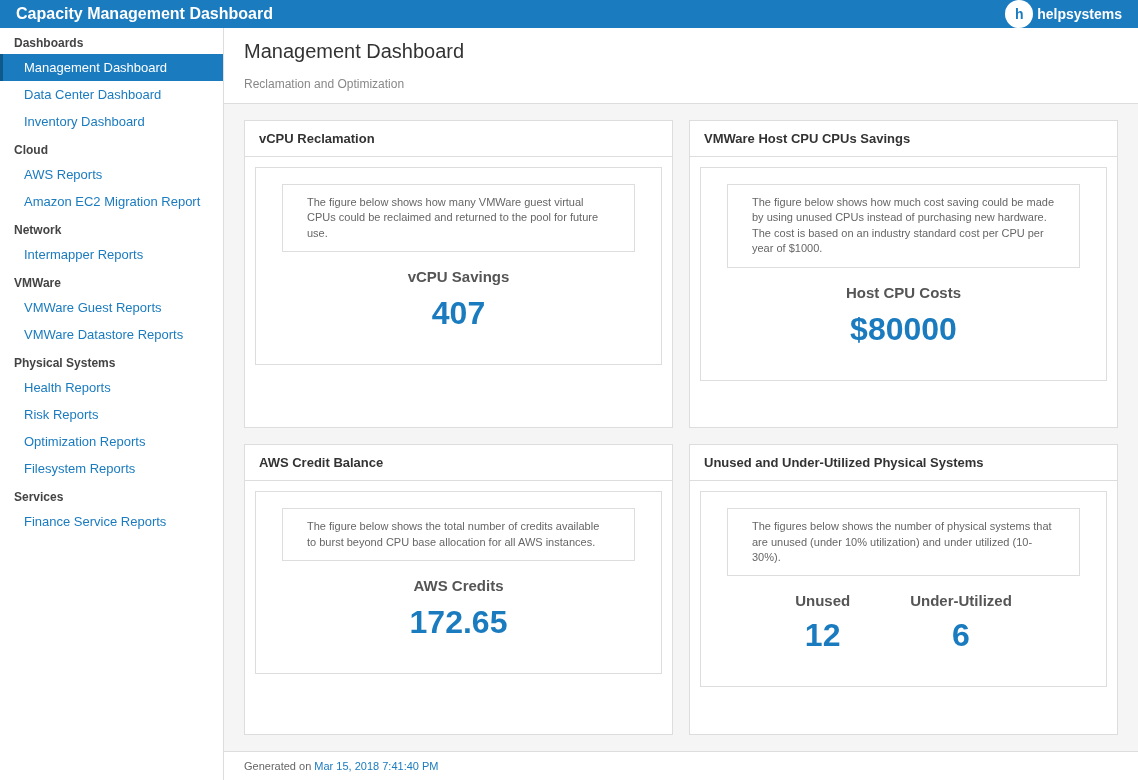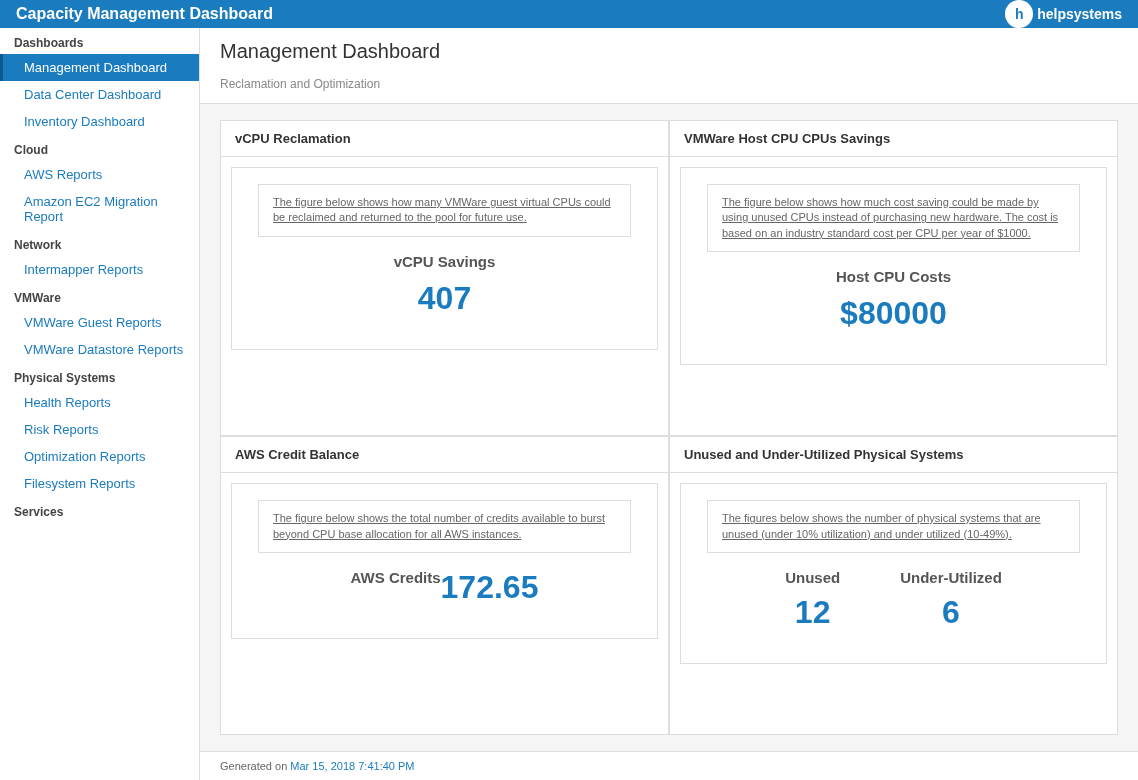--- a/index.html
+++ b/index.html
@@ -44,21 +44,21 @@
 
     
     #layout {
       display: flex;
       flex: 1;
       overflow: hidden;
     }
 
     
     #sidebar {
-      width: 200px;
+      width: 224px;
       background: white;
       border-right: 1px solid #ddd;
       overflow-y: auto;
       flex-shrink: 0;
     }
     .sidebar-section-label {
       padding: 8px 14px 4px 14px;
       font-weight: bold;
       font-size: 12px;
       color: #444;
@@ -102,42 +102,42 @@
       margin-top: 14px;
     }
 
     #content {
       flex: 1;
       padding: 16px 20px;
       overflow-y: auto;
       display: grid;
       grid-template-columns: 1fr 1fr;
       grid-template-rows: auto auto;
+      gap: 16px;
     }
 
     .dashboard-card {
       background: white;
       border: 1px solid #ddd;
     }
     .card-header {
       padding: 10px 14px;
       font-size: 13px;
       font-weight: bold;
       color: #333;
       border-bottom: 1px solid #ddd;
     }
     .card-description {
       font-size: 11px;
       color: #666;
       line-height: 1.4;
-      padding: 10px 14px;
+      padding: 10px 24px;
       border: 1px solid #ddd;
       margin: 0 10px 0 10px;
       background: white;
-      text-decoration: underline;
     }
     .card-inner {
       margin: 10px;
       border: 1px solid #ddd;
       padding: 16px;
       display: flex;
       flex-direction: column;
       align-items: center;
       justify-content: center;
       min-height: 140px;
@@ -215,20 +215,21 @@
       <div class="sidebar-item">Intermapper Reports</div>
       <div class="sidebar-section-label">VMWare</div>
       <div class="sidebar-item">VMWare Guest Reports</div>
       <div class="sidebar-item">VMWare Datastore Reports</div>
       <div class="sidebar-section-label">Physical Systems</div>
       <div class="sidebar-item">Health Reports</div>
       <div class="sidebar-item">Risk Reports</div>
       <div class="sidebar-item">Optimization Reports</div>
       <div class="sidebar-item">Filesystem Reports</div>
       <div class="sidebar-section-label">Services</div>
+      <div class="sidebar-item">Finance Service Reports</div>
     </div>
 
   <div id="main">
     <div id="page-header">
       <div id="page-title">Management Dashboard</div>
       <div id="page-subtitle">Reclamation and Optimization</div>
     </div>
     <div id="content">
         <div class="dashboard-card">
           <div class="card-header">vCPU Reclamation</div>
@@ -247,30 +248,30 @@
             <div style="display: flex; flex-direction: column; align-items: center; justify-content: center; flex: 1 1 0%; padding: 16px;">
               <div class="card-metric-label">Host CPU Costs</div>
               <div class="card-metric-value">$80000</div>
             </div>
           </div>
         </div>
         <div class="dashboard-card">
           <div class="card-header">AWS Credit Balance</div>
           <div class="card-inner">
             <div class="card-description">The figure below shows the total number of credits available to burst beyond CPU base allocation for all AWS instances.</div>
-            <div style="display: flex; flex-direction: row; justify-content: center; flex: 1 1 0%; padding: 16px;">
+            <div style="display: flex; flex-direction: column; align-items: center; justify-content: center; flex: 1 1 0%; padding: 16px;">
               <div class="card-metric-label">AWS Credits</div>
               <div class="card-metric-value">172.65</div>
             </div>
           </div>
         </div>
         <div class="dashboard-card">
           <div class="card-header">Unused and Under-Utilized Physical Systems</div>
           <div class="card-inner">
-            <div class="card-description">The figures below shows the number of physical systems that are unused (under 10% utilization) and under utilized (10-49%).</div>
+            <div class="card-description">The figures below shows the number of physical systems that are unused (under 10% utilization) and under utilized (10-30%).</div>
             <div style="display: flex; flex-direction: column; align-items: center; justify-content: center; flex: 1 1 0%; padding: 16px;">
               <div class="dual-metric">
                 <div class="metric-group">
                   <div class="metric-sub-label">Unused</div>
                   <div class="metric-sub-value">12</div>
                 </div>
                 <div class="metric-group">
                   <div class="metric-sub-label">Under-Utilized</div>
                   <div class="metric-sub-value">6</div>
                 </div>

